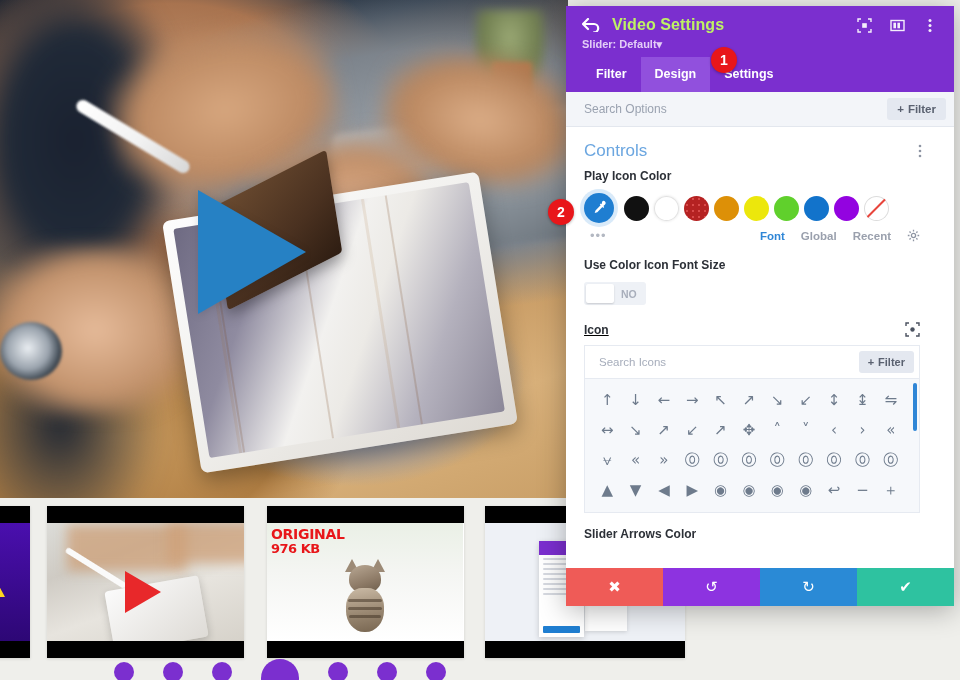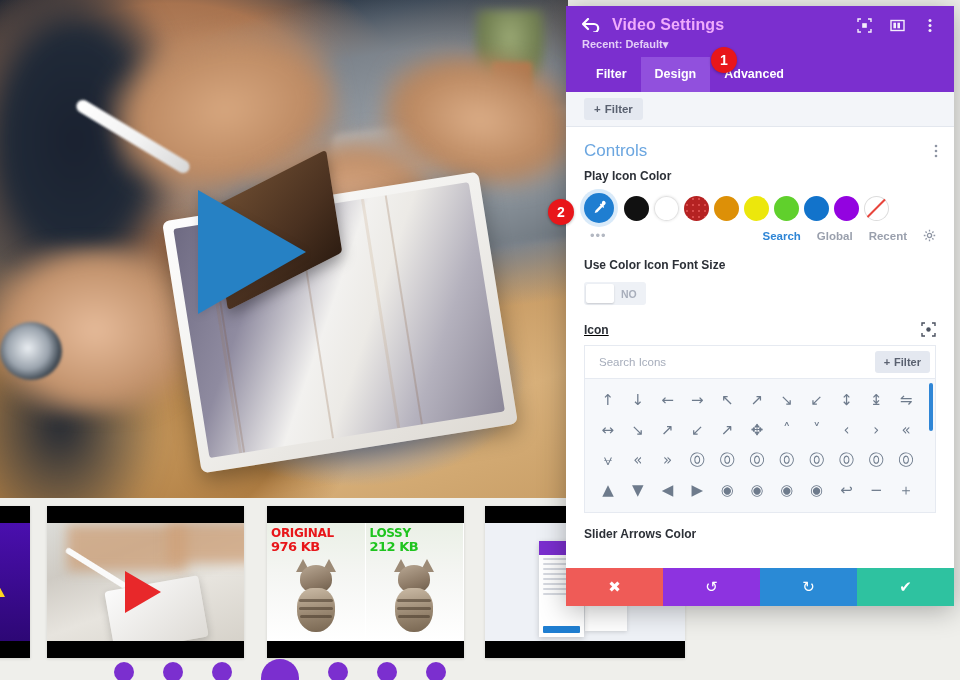--- a/index.html
+++ b/index.html
@@ -138,21 +138,21 @@
   .t1-play { position:absolute; left:78px; top:48px; width:0;height:0;
     border-top:21px solid transparent; border-bottom:21px solid transparent;
     border-left:36px solid #e8282a; }
 
   .t2-body { display:flex; background:#fff; }
   .t2-col { position:relative; flex:1; overflow:hidden;
     background: linear-gradient(180deg,#eaf0e6 0%, #f4f5f2 40%, #ffffff 100%);
     border-right:1px solid #fff; }
   .t2-label { position:absolute; left:4px; top:4px; font-weight:bold;
     font-family:"DejaVu Sans", sans-serif; line-height:1.05; }
-  .t2-label .l1 { display:block; font-size:12px; letter-spacing:-.3px; }
+  .t2-label .l1 { display:block; font-size:14px; letter-spacing:-.3px;text-align:right; }
   .t2-label .l2 { display:block; font-size:13px; letter-spacing:-.5px; }
   .kitten { position:absolute; left:50%; top:42px; transform:translateX(-50%);
     width:46px; height:66px; }
   .k-head { position:absolute; left:7px; top:0; width:32px; height:28px; border-radius:50% 50% 45% 45%;
     background: linear-gradient(160deg,#b9a894 0%, #8d7a66 60%, #6b5b49 100%); }
   .k-ear-l { position:absolute; left:3px; top:-6px; width:0;height:0;
     border-left:7px solid transparent; border-right:7px solid transparent; border-bottom:13px solid #9c8a76; }
   .k-ear-r { position:absolute; right:3px; top:-6px; width:0;height:0;
     border-left:7px solid transparent; border-right:7px solid transparent; border-bottom:13px solid #9c8a76; }
   .k-body { position:absolute; left:4px; top:23px; width:38px; height:44px; border-radius:42% 42% 48% 48%;
@@ -175,38 +175,38 @@
 
   
   .modal {
     position:absolute; left:566px; top:6px; width:388px; height:600px;
     background:#fff; box-shadow: 0 4px 26px rgba(0,0,0,.30);
     display:flex; flex-direction:column; overflow:hidden;
   }
   .modal-header { background:#7b2fcf; padding:10px 16px 6px 16px; position:relative; flex:0 0 auto; }
   .mh-top { display:flex; align-items:center; }
   .back-arrow { width:20px; height:18px; margin-right:10px; display:flex; align-items:center; }
-  .modal-title { color:#f0abfc; font-size:16px; font-weight:bold; letter-spacing:.1px; }
+  .modal-title { color:#bef264; font-size:16px; font-weight:bold; letter-spacing:.1px; }
   .mh-icons { margin-left:auto; display:flex; align-items:center; gap:17px; }
   .mh-ic { width:16px; height:16px; opacity:.92; display:flex; align-items:center; justify-content:center; }
   .preset { color:#e3cdf7; font-size:11px; font-weight:bold; margin-top:4px; }
 
   .tabs { background:#7b2fcf; display:flex; padding:0 16px; flex:0 0 auto; }
   .tab { color:#fff; font-size:12.5px; font-weight:bold; padding:10px 14px 11px 14px; }
   .tab.active { background:#9150dd; }
 
   .search-bar { background:#f3f5f9; border-bottom:1px solid #e3e7ee;
     display:flex; align-items:center; padding:0 8px 0 18px; height:35px; flex:0 0 auto; }
   .search-bar input { border:0; outline:0; background:transparent; flex:1;
     font-size:12px; color:#5a6170; font-family:"Liberation Sans", sans-serif; }
   .search-bar input::placeholder { color:#9aa2b0; }
   .filter-btn { background:#e4e8f0; color:#5a6170; font-size:11.5px; font-weight:bold;
     border-radius:3px; padding:5px 10px; display:flex; align-items:center; gap:4px; }
 
-  .body { flex:1; overflow:hidden; padding:0 0 0 0; position:relative; background:#fff; }
+  .body { flex:1; overflow:hidden; padding:0 16px 0 0; position:relative; background:#fff; }
   .section-head { display:flex; align-items:center; padding:14px 16px 8px 18px; }
   .section-title { color:#6ba6e0; font-size:17px; }
   .kebab { margin-left:auto; color:#8e95a3; font-size:14px; letter-spacing:0; line-height:6px; }
 
   .field { padding:0 18px; }
   .field-label { font-size:12px; font-weight:bold; color:#2c3037; margin-bottom:10px; }
 
   .swatches { display:flex; align-items:center; gap:5px; }
   .eyedropper { position:relative; width:30px; height:30px; border-radius:50%;
     background:#1f7ed1; display:flex; align-items:center; justify-content:center;
@@ -327,35 +327,20 @@
       <div class="tb-bar bot"></div>
     </div>
 
     <div class="thumb t2">
       <div class="tb-bar top"></div>
       <div class="tb-body t2-body">
         <div class="t2-col">
           <div class="t2-label" style="color:#e8161a">
             <span class="l1">ORIGINAL</span>
             <span class="l2">976 KB</span>
-          </div>
-          <div class="kitten">
-              <span class="k-ear-l"></span>
-              <span class="k-ear-r"></span>
-            <span class="k-head"></span>
-              <span class="k-body"></span>
-            <span class="k-stripe" style="top:34px;left:6px;width:34px;"></span>
-            <span class="k-stripe" style="top:42px;left:6px;width:34px;"></span>
-            <span class="k-stripe" style="top:50px;left:7px;width:32px;"></span>
-          </div>
-        </div>
-        <div class="t2-col">
-          <div class="t2-label" style="color:#1fc41f">
-            <span class="l1">LOSSY</span>
-            <span class="l2">212 KB</span>
           </div>
           <div class="kitten">
               <span class="k-ear-l"></span>
               <span class="k-ear-r"></span>
             <span class="k-head"></span>
               <span class="k-body"></span>
             <span class="k-stripe" style="top:34px;left:6px;width:34px;"></span>
             <span class="k-stripe" style="top:42px;left:6px;width:34px;"></span>
             <span class="k-stripe" style="top:50px;left:7px;width:32px;"></span>
           </div>
@@ -422,31 +407,32 @@
           <span class="mh-ic">
             <svg width="4" height="15" viewBox="0 0 4 15">
                 <circle cx="2" cy="2.5" r="1.5" fill="#fff"></circle>
                 <circle cx="2" cy="7.5" r="1.5" fill="#fff"></circle>
                 <circle cx="2" cy="12.5" r="1.5" fill="#fff"></circle>
               </svg>
           </span>
         </span>
       </div>
       <div class="preset">
-        <span>Recent: Default</span><span>▾</span>
+        <span>Slider: Default</span><span>▾</span>
       </div>
     </div>
 
     <div class="tabs">
       <span class="tab">Filter</span>
       <span class="tab active">Design</span>
-      <span class="tab">Advanced</span>
+      <span class="tab">Settings</span>
     </div>
 
     <div class="search-bar">
+      <input placeholder="Search Options" style="">
       <span class="filter-btn">
         <span>+</span>
         <span>Filter</span>
       </span>
     </div>
 
     <div class="body">
 
       <div class="section-head">
         <span class="section-title">Controls</span>
@@ -473,21 +459,21 @@
           <span class="sw orange"></span>
           <span class="sw yellow"></span>
           <span class="sw green"></span>
           <span class="sw blue"></span>
           <span class="sw purple"></span>
           <span class="sw none"></span>
         </div>
         <div class="sw-row2">
           <span class="sw-dots">•••</span>
           <span class="sw-links">
-            <span class="sw-link active">Search</span>
+            <span class="sw-link active">Font</span>
             <span class="sw-link">Global</span>
             <span class="sw-link">Recent</span>
             <span class="gear">
               <svg width="13" height="13" viewBox="0 0 13 13">
                   <circle cx="6.5" cy="6.5" r="2.1" fill="none" stroke="#8e95a3" stroke-width="1.3"></circle>
                   <g stroke="#8e95a3" stroke-width="1.3">
                     <path d="M6.5 .8v1.7M6.5 10.5v1.7M.8 6.5h1.7M10.5 6.5h1.7M2.5 2.5l1.2 1.2M9.3 9.3l1.2 1.2M10.5 2.5 9.3 3.7M3.7 9.3 2.5 10.5"></path>
                   </g>
                 </svg>
             </span>

